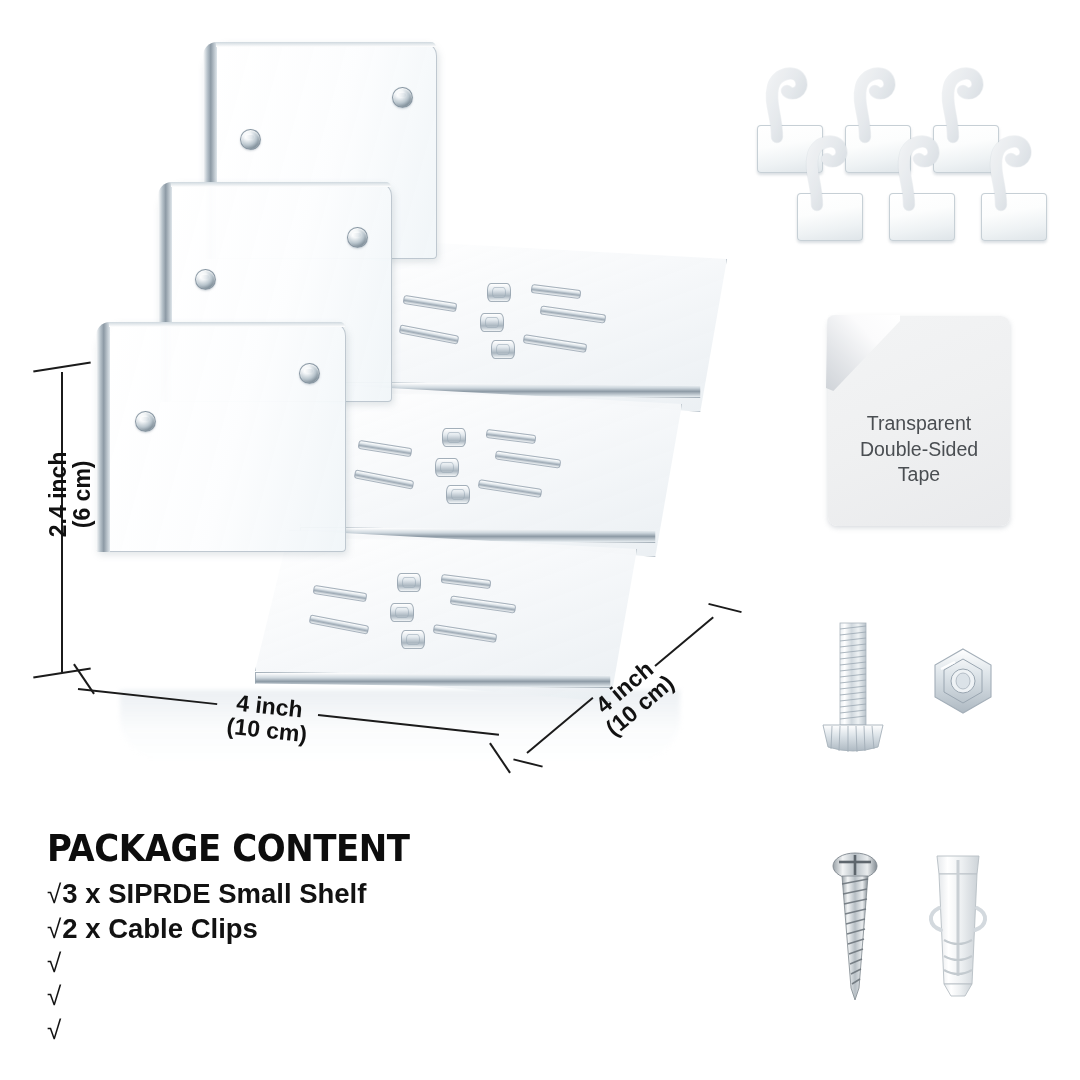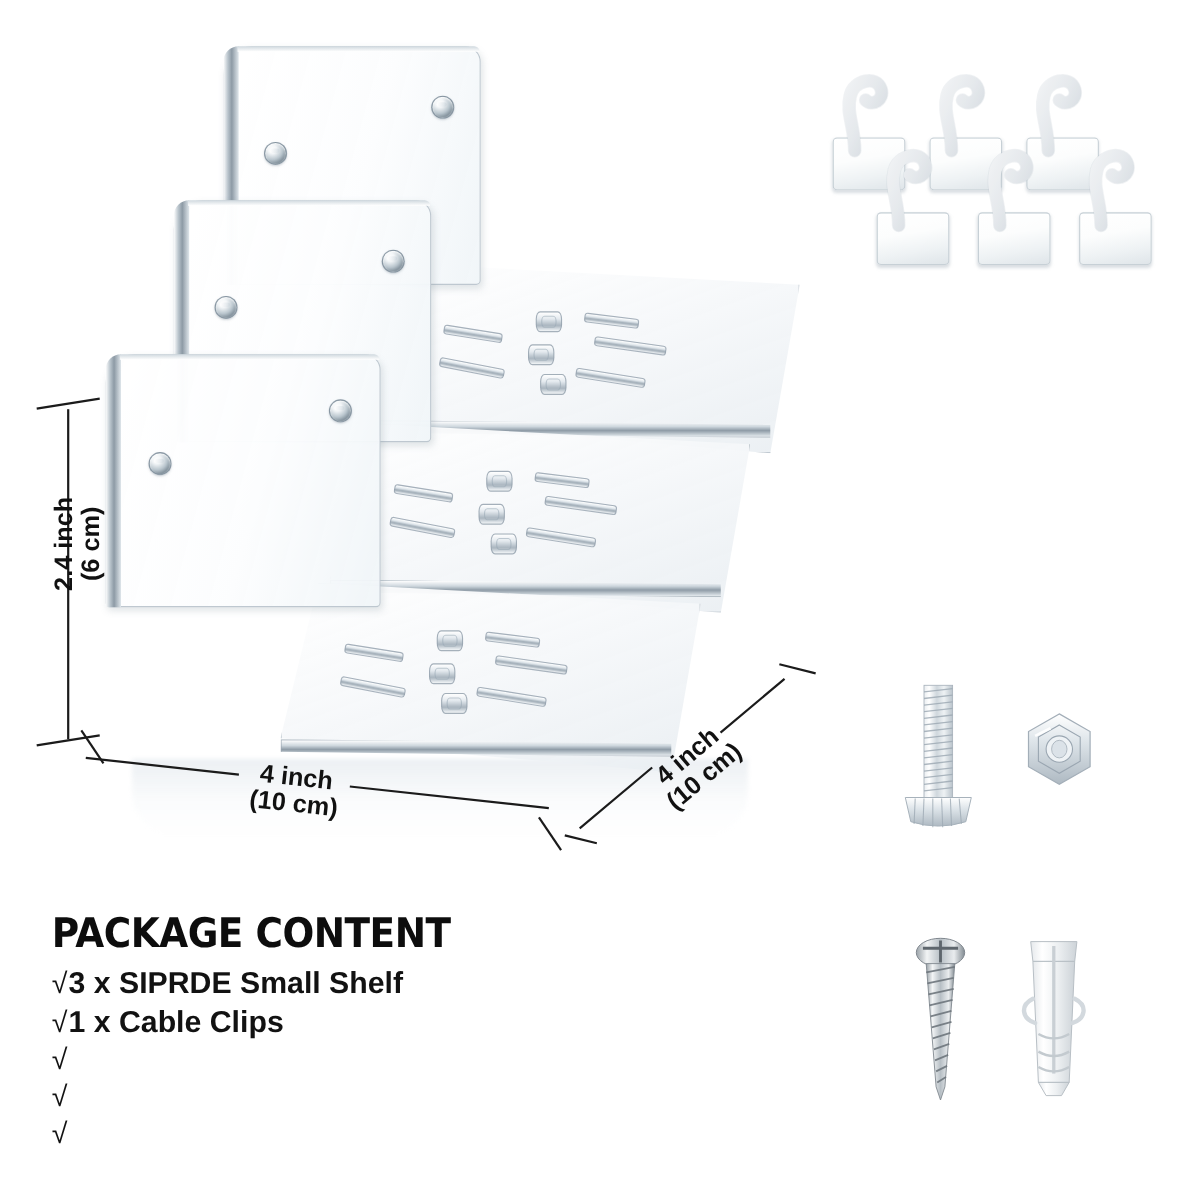--- a/index.html
+++ b/index.html
@@ -321,20 +321,30 @@
       <div class="clip-base"></div>
       <div class="clip-hook">
         <svg width="48" height="84" viewBox="0 0 48 84" class="hw">
           <path d="M10 82 C10 60,2 48,6 32 C9 18,30 13,34 26 C37 36,26 42,20 36" fill="none" stroke="url(#hkg1)" stroke-width="11" stroke-linecap="round"></path>
           <path d="M10 82 C10 60,2 48,6 32 C9 18,30 13,34 26 C37 36,26 42,20 36" fill="none" stroke="rgba(176,187,196,0.55)" stroke-width="12.4" stroke-linecap="round" opacity="0.35"></path>
         </svg>
       </div>
     </div>
   </div>
 
+  <div id="tape-group">
+    <div class="tape-card"></div>
+    <div class="tape-corner-cut"></div>
+    <div class="tape-peel"></div>
+    <div class="tape-text">
+      <span>Transparent</span><br>
+      <span>Double-Sided</span><br>
+      <span>Tape</span>
+    </div>
+  </div>
 
   <div id="screwnut-group">
     <svg width="210" height="160" viewBox="0 0 210 160" class="hw">
       <defs>
         <linearGradient id="clearMetal" x1="0" y1="0" x2="1" y2="0">
           <stop offset="0%" stop-color="#e9edf0"></stop>
           <stop offset="18%" stop-color="#ffffff"></stop>
           <stop offset="45%" stop-color="#cfd7dd"></stop>
           <stop offset="70%" stop-color="#eef2f4"></stop>
           <stop offset="100%" stop-color="#b9c3cb"></stop>
@@ -453,21 +463,21 @@
 
   <div id="package-content">
     <h1 id="pc-title">PACKAGE CONTENT</h1>
     <ul class="pc-list">
       <li class="pc-item">
         <span class="pc-check">√</span>
         <span class="pc-text">3 x SIPRDE Small Shelf</span>
       </li>
       <li class="pc-item">
         <span class="pc-check">√</span>
-        <span class="pc-text">1 x Cable Clips</span>
+        <span class="pc-text">2 x Cable Clips</span>
       </li>
       <li class="pc-item">
         <span class="pc-check">√</span>
       </li>
       <li class="pc-item">
         <span class="pc-check">√</span>
       </li>
       <li class="pc-item">
         <span class="pc-check">√</span>
       </li>

